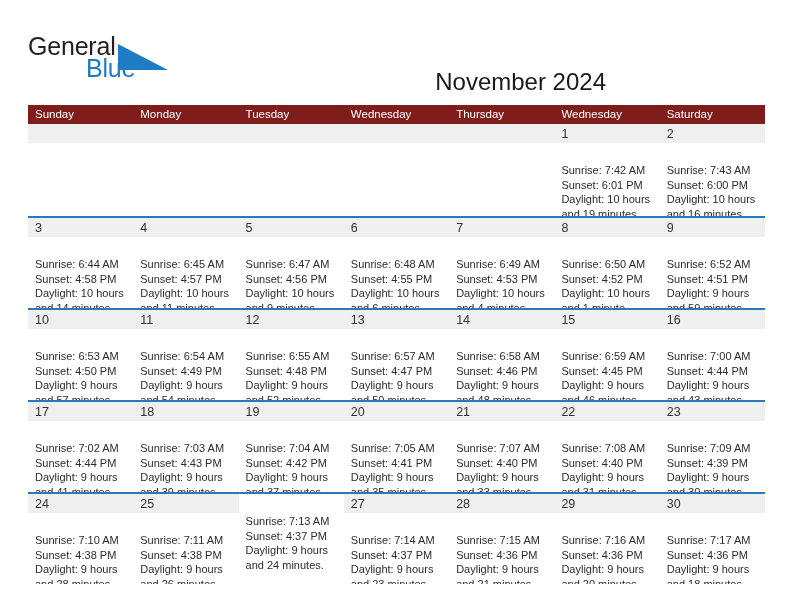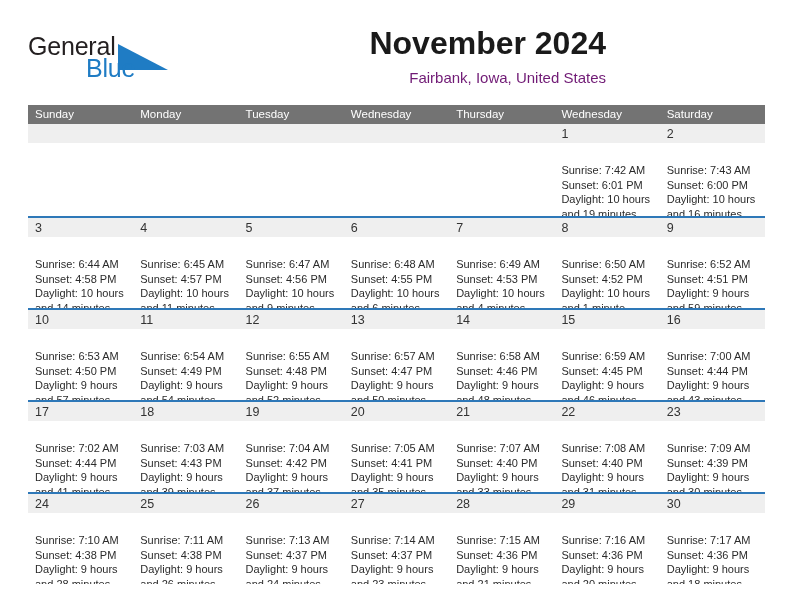--- a/index.html
+++ b/index.html
@@ -60,44 +60,45 @@
     top: 10px;
   }
 
   .title-block {
     position: absolute;
     right: 0;
     top: 0;
     text-align: right;
   }
   .cal-title {
-    font-size: 32px;
-    font-weight: bold;
+    font-size: 24px;
+    font-weight: normal;
     color: #1a1a1a;
     line-height: 34px;
     white-space: nowrap;
+    margin-top: 39px;
   }
   .cal-subtitle {
     margin-top: 9px;
     font-size: 15px;
     color: #701a75;
     line-height: 18px;
     white-space: nowrap;
   }
 
   
   .calendar {
     position: absolute;
     left: 28px;
     top: 105px;
     width: 737px;
   }
   .weekday-row {
     display: flex;
-    background: #737373;
+    background: #7f1d1d;
     height: 19px;
   }
   .weekday {
     flex: 1 1 0;
     font-size: 11.5px;
     color: #ffffff;
     line-height: 19px;
     padding-left: 7px;
     box-sizing: border-box;
     white-space: nowrap;
@@ -417,21 +418,20 @@
           <div class="day-cell">
             <div class="day-band"><span class="day-num">25</span></div>
             <div class="day-info">
               <div>Sunrise: 7:11 AM</div>
               <div>Sunset: 4:38 PM</div>
               <div>Daylight: 9 hours</div>
               <div>and 26 minutes.</div>
             </div>
           </div>
           <div class="day-cell">
-            <div class="day-band"><span class="day-num">26</span></div>
             <div class="day-info">
               <div>Sunrise: 7:13 AM</div>
               <div>Sunset: 4:37 PM</div>
               <div>Daylight: 9 hours</div>
               <div>and 24 minutes.</div>
             </div>
           </div>
           <div class="day-cell">
             <div class="day-band"><span class="day-num">27</span></div>
             <div class="day-info">

